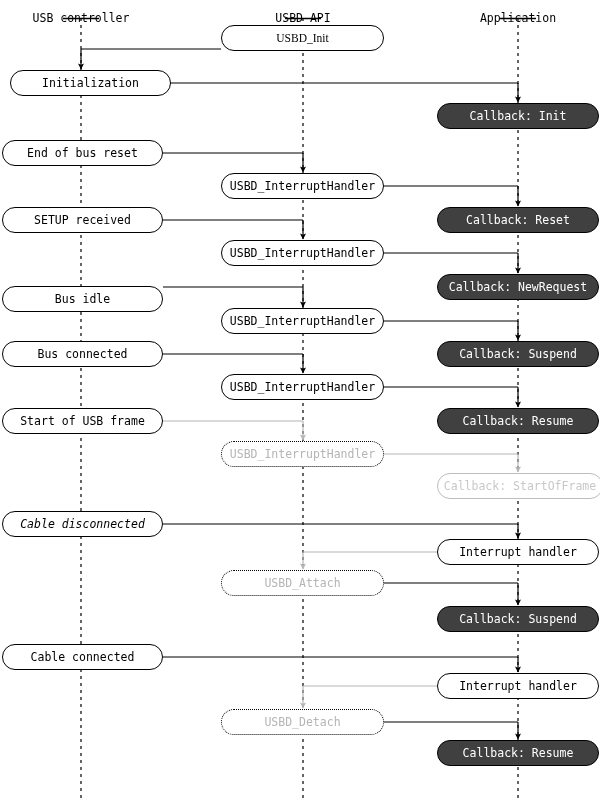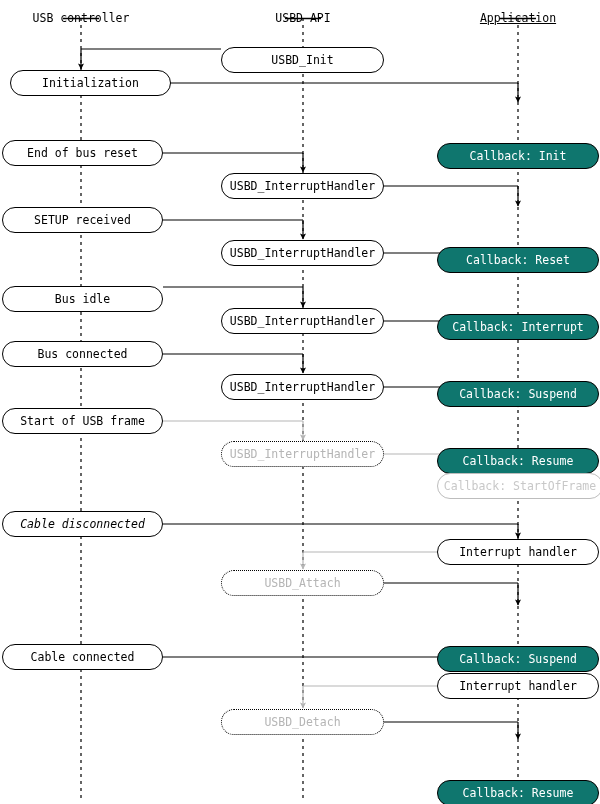--- a/index.html
+++ b/index.html
@@ -44,24 +44,23 @@
     white-space: nowrap;
     overflow: hidden;
     border-radius: 13px;
   }
   .node.solid {
     background: #ffffff;
     border: 1px solid #000000;
     color: #000000;
   }
   .node.filled {
-    background: #0f766e;
+    background: #404040;
     border: 1px solid #000000;
     color: #ffffff;
-    margin-top: 40px;
   }
   .node.ghost-dotted {
     background: #ffffff;
     border: 1.6px dotted #000000;
     color: #b5b5b5;
   }
   .node.ghost-solid {
     background: #ffffff;
     border: 1px solid #bdbdbd;
     color: #c8c8c8;
@@ -155,33 +154,33 @@
         <line x1="303" y1="686" x2="303" y2="708" stroke="#b5b5b5" stroke-width="1.2" marker-end="url(#arrow-ghost)"></line>
       </g>
       <g>
         <line x1="384" y1="722" x2="518" y2="722" stroke="#000000" stroke-width="1.2"></line>
         <line x1="518" y1="722" x2="518" y2="739" stroke="#000000" stroke-width="1.2" marker-end="url(#arrow-dark)"></line>
       </g>
     </svg>
   <div id="header-layer">
       <div class="col-header" style="left: 81px;">USB controller</div>
       <div class="col-header" style="left: 303px;">USBD API</div>
-      <div class="col-header" style="left: 518px; text-decoration: underline;">Application</div>
+      <div class="col-header" style="left: 518px;">Application</div>
     </div>
   <div id="node-layer">
-      <div class="node solid" style="left: 221px; top: 47px; width: 163px;">USBD_Init</div>
+      <div class="node solid" style="left: 221px; top: 25px; width: 163px; font-family: Liberation Serif, serif;">USBD_Init</div>
       <div class="node solid" style="left: 10px; top: 70px; width: 161px;">Initialization</div>
       <div class="node filled" style="left: 437px; top: 103px; width: 162px;">Callback: Init</div>
       <div class="node solid" style="left: 2px; top: 140px; width: 161px;">End of bus reset</div>
       <div class="node solid" style="left: 221px; top: 173px; width: 163px;">USBD_InterruptHandler</div>
       <div class="node solid" style="left: 2px; top: 207px; width: 161px;">SETUP received</div>
       <div class="node filled" style="left: 437px; top: 207px; width: 162px;">Callback: Reset</div>
       <div class="node solid" style="left: 221px; top: 240px; width: 163px;">USBD_InterruptHandler</div>
       <div class="node solid" style="left: 2px; top: 274px; width: 161px; margin-top: 12px;">Bus idle</div>
-      <div class="node filled" style="left: 437px; top: 274px; width: 162px;">Callback: Interrupt</div>
+      <div class="node filled" style="left: 437px; top: 274px; width: 162px;">Callback: NewRequest</div>
       <div class="node solid" style="left: 221px; top: 308px; width: 163px;">USBD_InterruptHandler</div>
       <div class="node solid" style="left: 2px; top: 341px; width: 161px;">Bus connected</div>
       <div class="node filled" style="left: 437px; top: 341px; width: 162px;">Callback: Suspend</div>
       <div class="node solid" style="left: 221px; top: 374px; width: 163px;">USBD_InterruptHandler</div>
       <div class="node solid" style="left: 2px; top: 408px; width: 161px;">Start of USB frame</div>
       <div class="node filled" style="left: 437px; top: 408px; width: 162px;">Callback: Resume</div>
       <div class="node ghost-dotted" style="left: 221px; top: 441px; width: 163px;">USBD_InterruptHandler</div>
       <div class="node ghost-solid" style="left: 437px; top: 473px; width: 166px;">Callback: StartOfFrame</div>
       <div class="node solid" style="left: 2px; top: 511px; width: 161px; font-style: italic;">Cable disconnected</div>
       <div class="node solid" style="left: 437px; top: 539px; width: 162px;">Interrupt handler</div>

